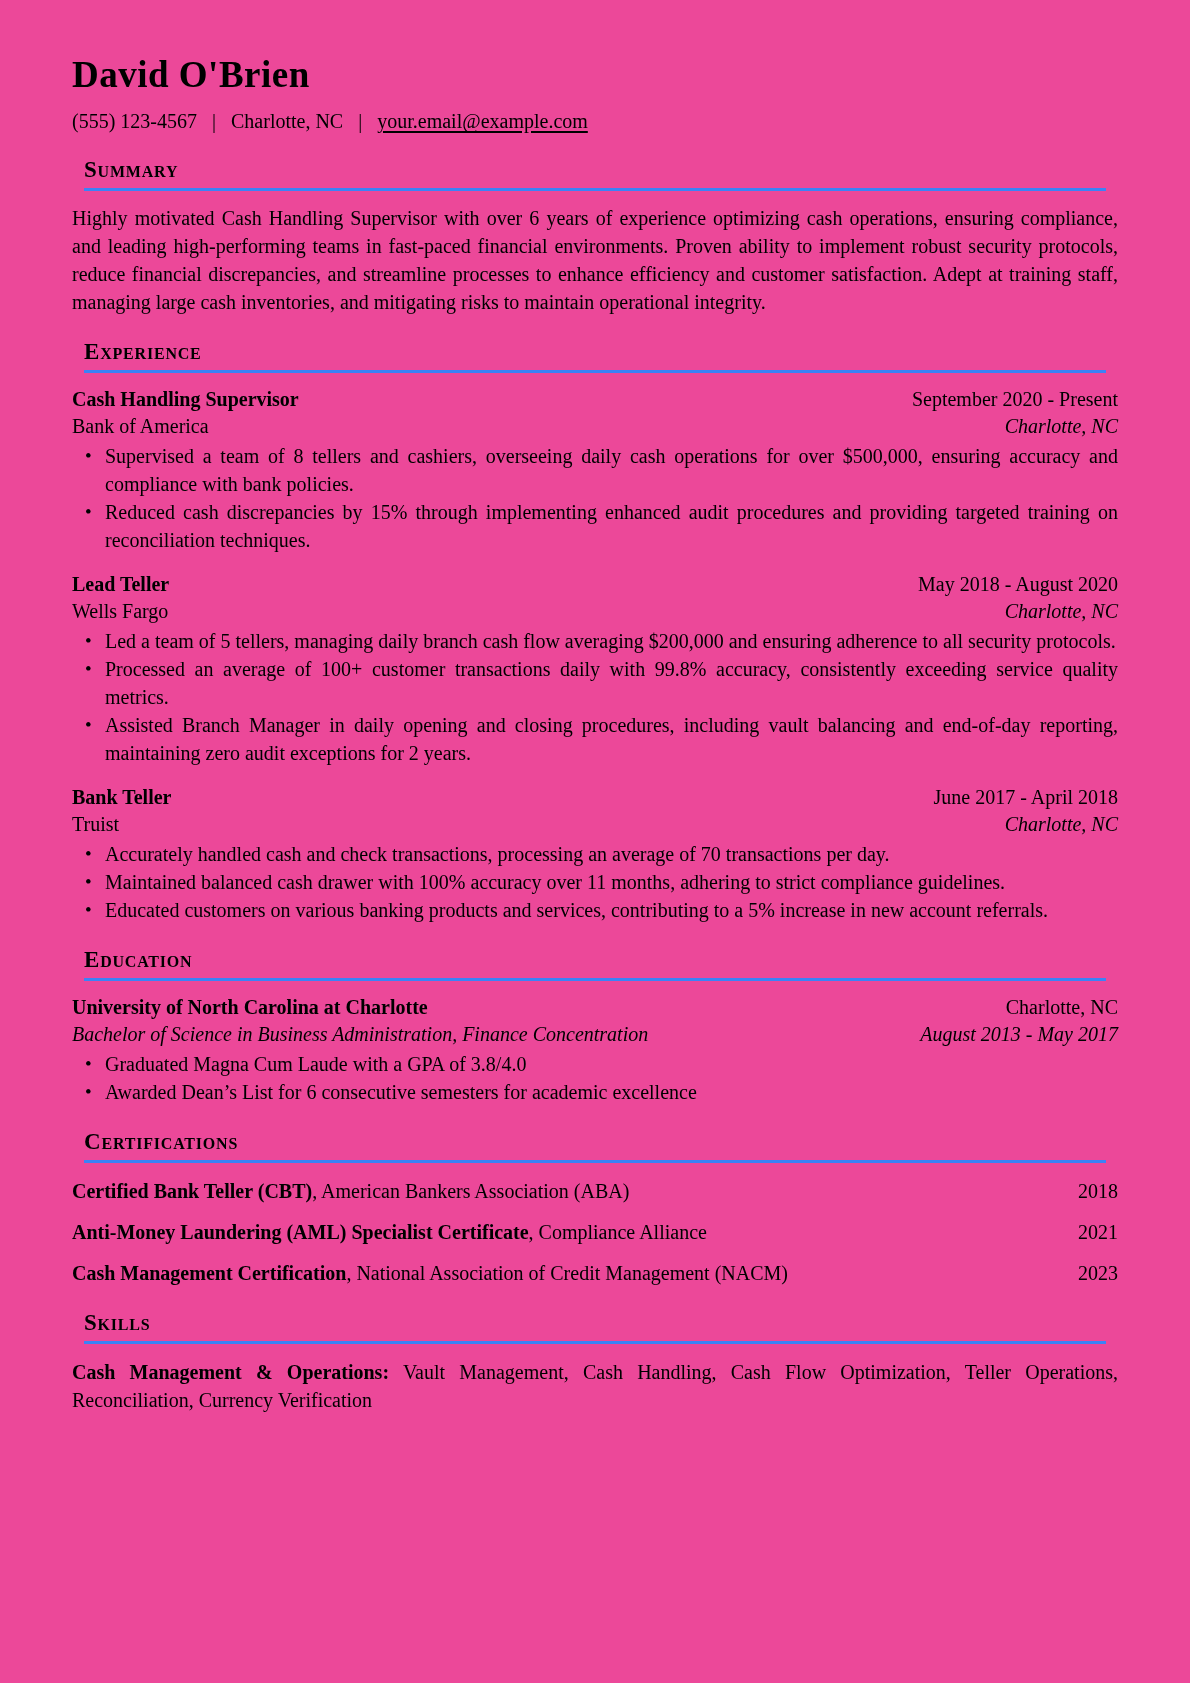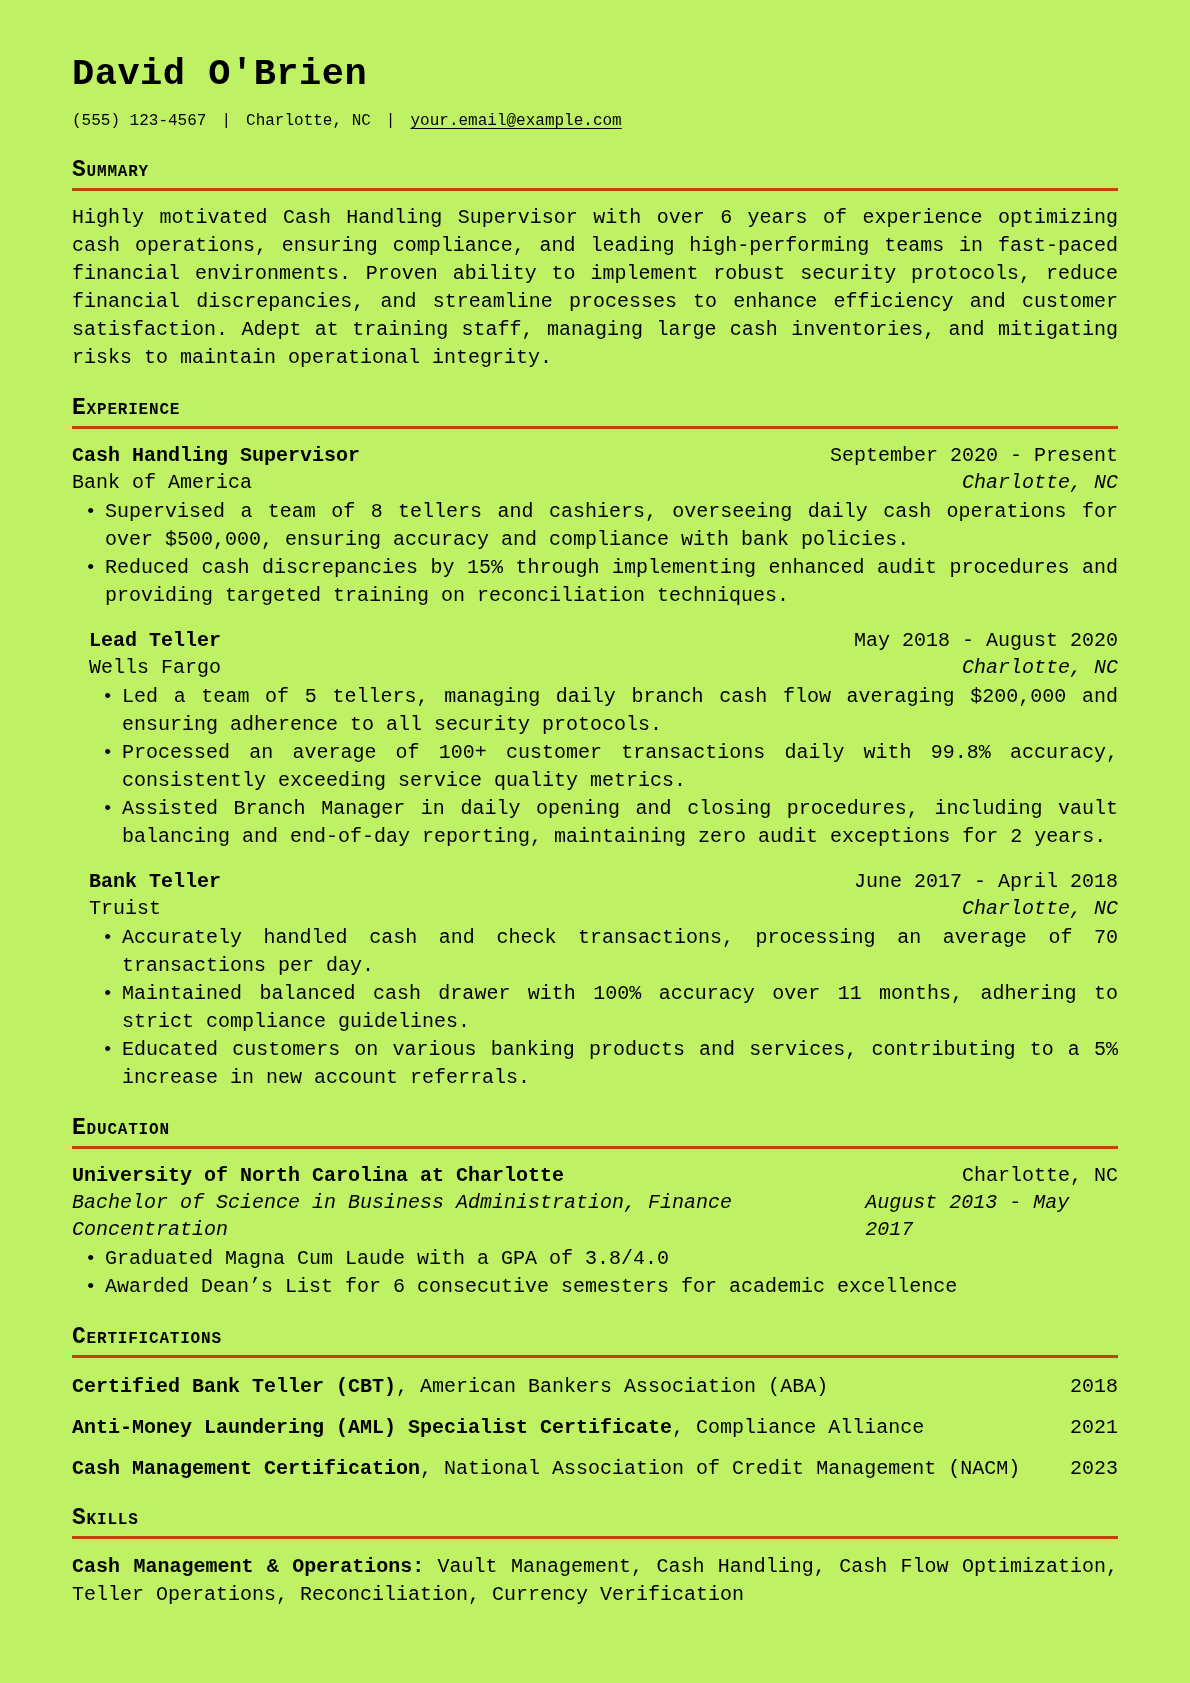--- a/index.html
+++ b/index.html
@@ -1,72 +1,72 @@
 <!DOCTYPE html>
 <html lang="en"><head>
 <meta charset="utf-8">
 <style>
   * { box-sizing: border-box; }
   html, body { margin: 0; padding: 0; background: #ffffff; }
   .page {
     width: 1190px;
     height: 1683px;
     margin: 0 auto;
-    background: #bef264;
+    background: #ec4899;
     color: #000000;
-    font-family: Liberation Mono, monospace;
+    font-family: Liberation Serif, serif;
     font-size: 20px;
     padding: 54px 72px 40px 72px;
     overflow: hidden;
   }
 
   
   h1.name {
     margin: 0;
     font-size: 37px;
     line-height: 1.12;
     font-weight: 700;
     letter-spacing: 0.5px;
   }
   .contact {
     margin-top: 13px;
-    font-size: 16px;
+    font-size: 20px;
     line-height: 26px;
     white-space: nowrap;
   }
   .contact .sep { display: inline-block; margin: 0 15px; transform: scaleY(1.05); }
   .contact a.email {
     color: #000000;
     text-decoration: underline;
     text-underline-offset: 3px;
   }
 
   
   section { margin-top: 23px; }
   h2.section-title {
-    margin: 0;
+    margin: 12px;
     font-size: 23px;
     line-height: 26px;
     font-weight: 700;
     font-variant: small-caps;
     letter-spacing: 0.8px;
     padding-bottom: 5px;
-    border-bottom: 3px solid #c2410c;
+    border-bottom: 3px solid #3b82f6;
   }
 
   .body-text {
     margin: 13px 0 12px 0;
     line-height: 28px;
     text-align: justify;
     hyphens: auto;
   }
 
   
   .entry { margin-top: 13px; }
-  .entry + .entry { margin-top: 17px; margin-left: 17px; }
+  .entry + .entry { margin-top: 17px; }
   .row {
     display: flex;
     justify-content: space-between;
     align-items: flex-start;
     line-height: 27px;
   }
   .bold   { font-weight: 700; }
   .italic { font-style: italic; }
 
   

